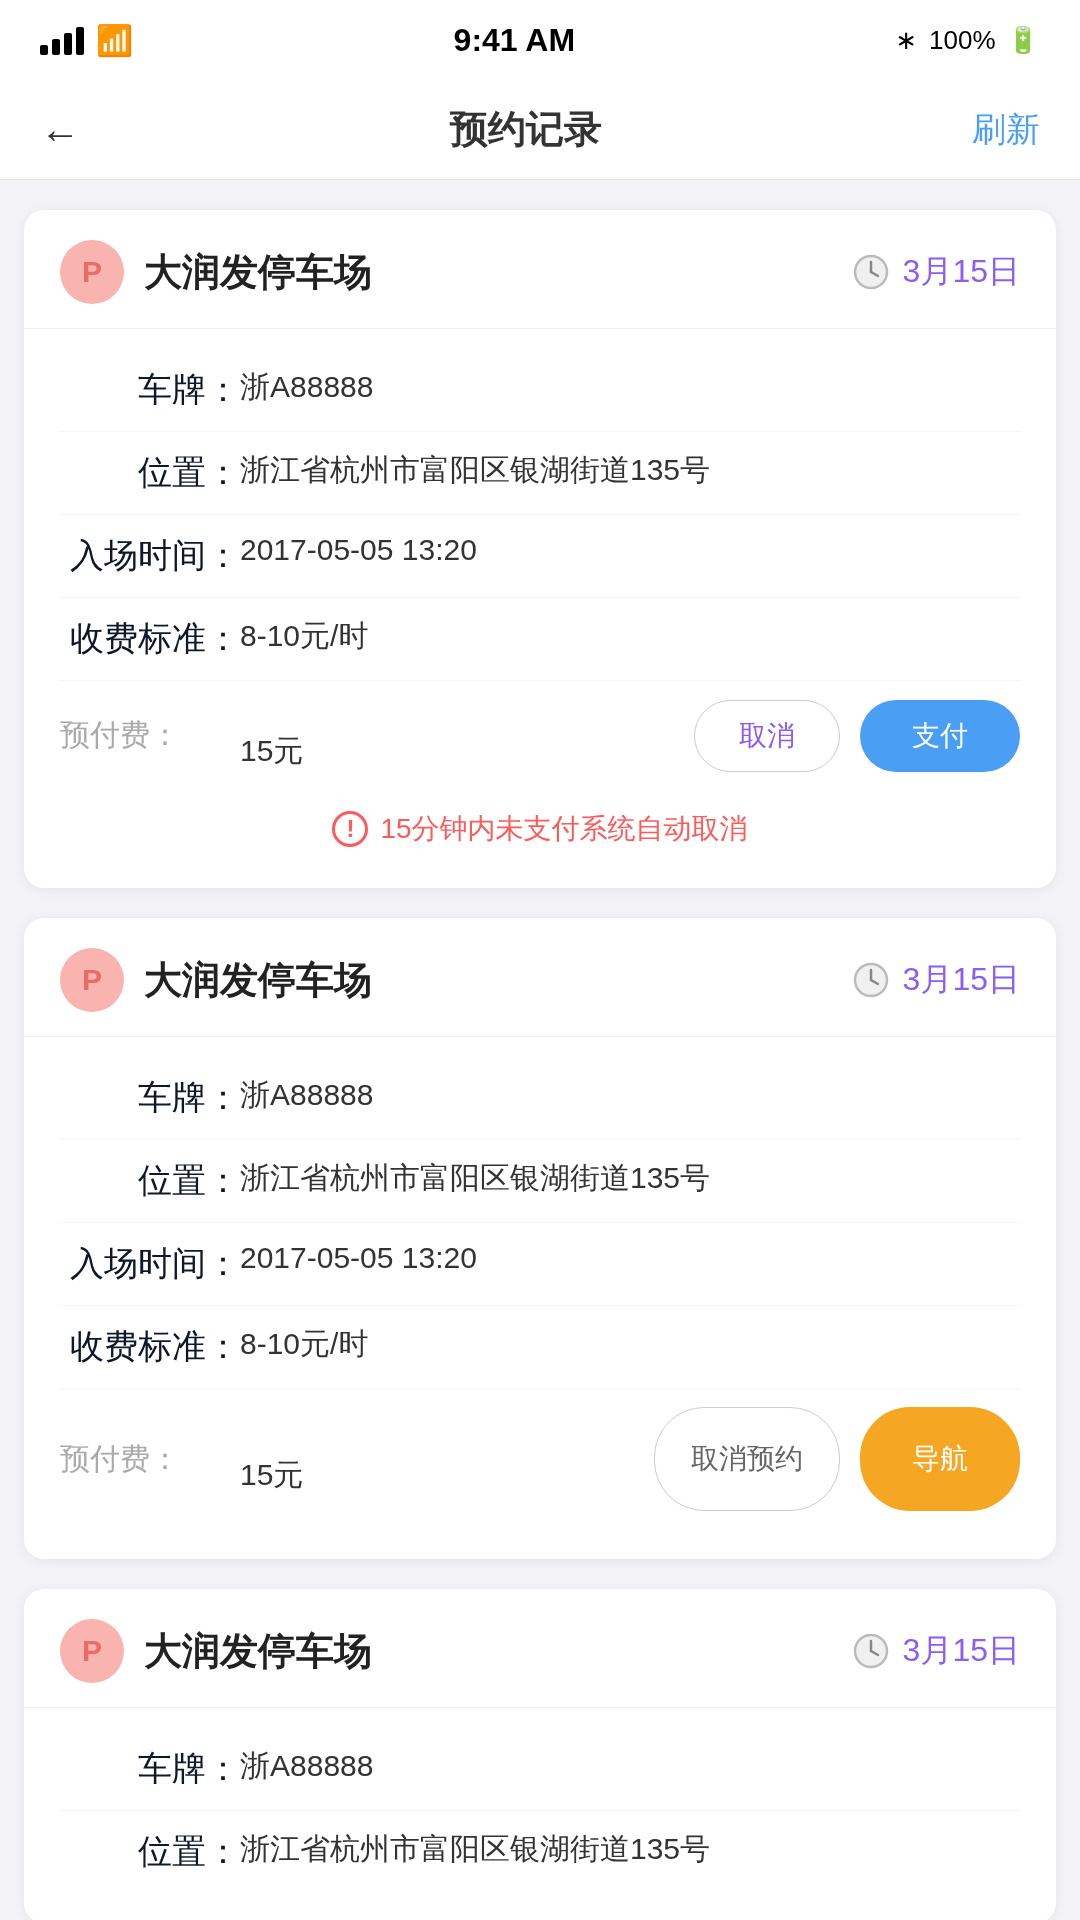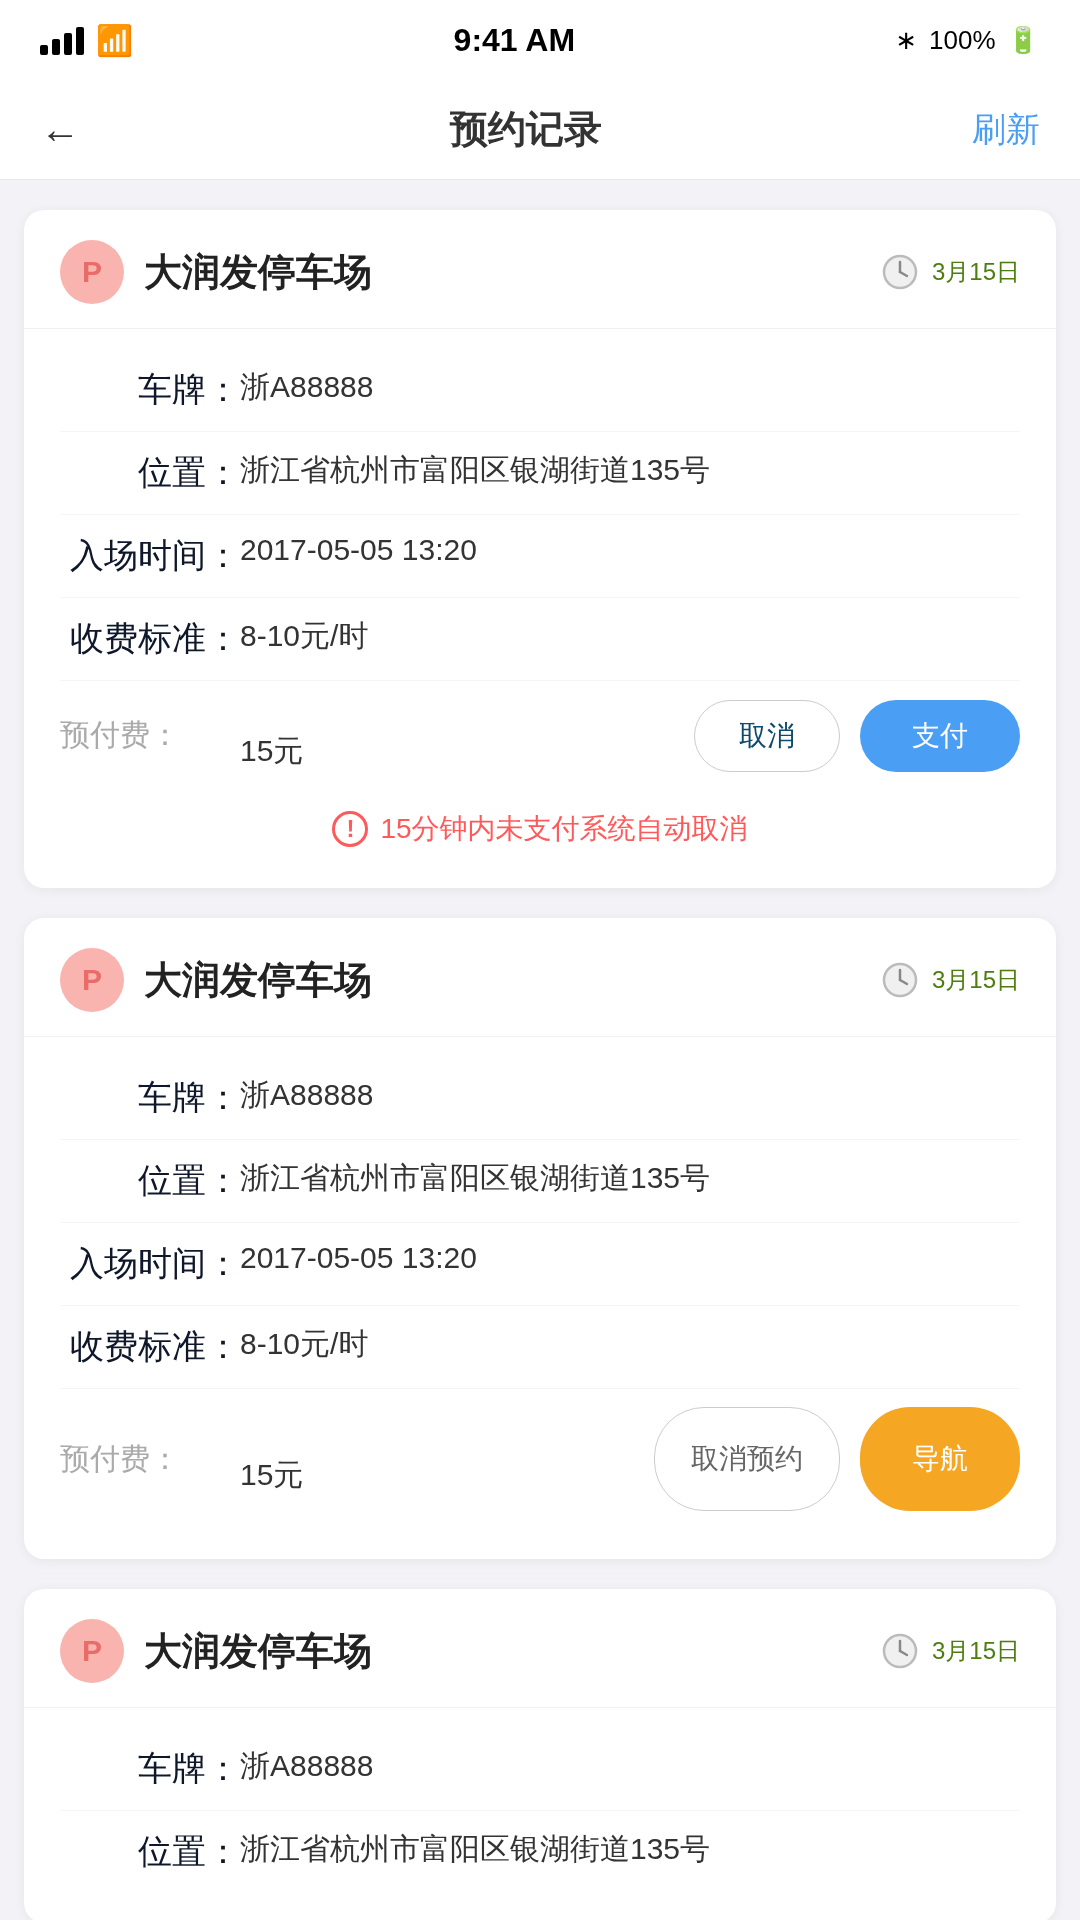--- a/index.html
+++ b/index.html
@@ -136,22 +136,22 @@
       color: #222;
     }
 
     .card-header-right {
       display: flex;
       align-items: center;
       gap: 14px;
     }
 
     .card-date {
-      font-size: 24px;
-      color: #4d7c0f;
+      font-size: 32px;
+      color: #8b5cf6;
     }
 
     
     .card-body {
       padding: 20px 36px 30px;
     }
 
     .info-row {
       display: flex;
       align-items: flex-start;
@@ -203,21 +203,21 @@
       gap: 20px;
       margin-left: auto;
     }
 
     .btn-cancel {
       padding: 16px 44px;
       border: 1.5px solid #ccc;
       border-radius: 50px;
       background: #fff;
       font-size: 28px;
-      color: #0c4a6e;
+      color: #8b5cf6;
       cursor: pointer;
       white-space: nowrap;
     }
 
     .btn-pay {
       padding: 16px 52px;
       border: none;
       border-radius: 50px;
       background: #4a9ff5;
       font-size: 28px;

